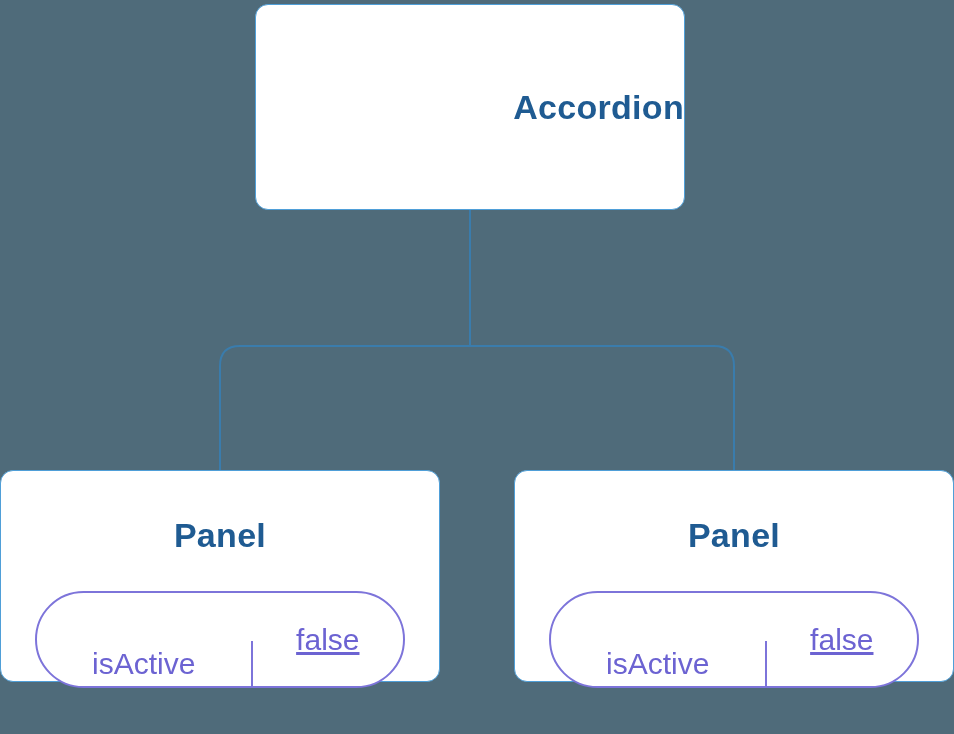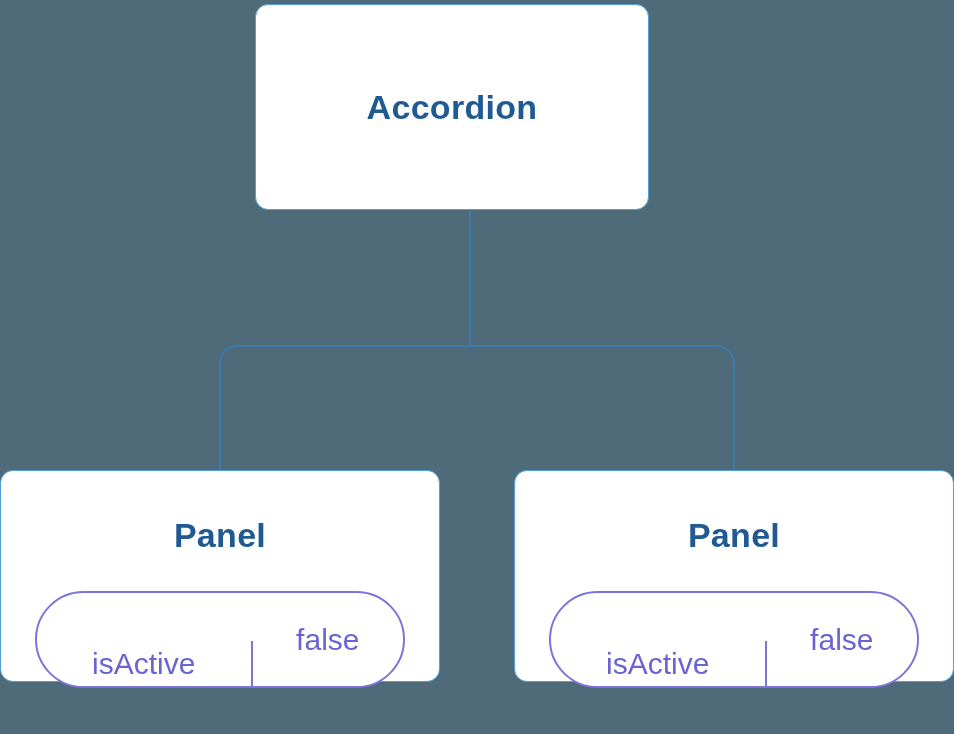--- a/index.html
+++ b/index.html
@@ -22,24 +22,24 @@
     width: 954px; height: 734px;
   }
   .node {
     position: absolute;
     background: var(--node-bg, #ffffff);
     border: 1.5px solid var(--node-border, #4f9fd8);
     border-radius: 13px;
   }
   .root-node {
     left: 255px; top: 4px;
-    width: 394px; height: 206px;
+    width: 430px; height: 206px;
     display: flex;
     align-items: center;
-    justify-content: center;
+    justify-content: flex-end;
   }
   .node-label {
     font-size: 34px;
     font-weight: 600;
     color: var(--node-text, #1f5b92);
     letter-spacing: 0.3px;
   }
   .panel-node {
     top: 470px;
     width: 440px; height: 212px;
@@ -68,21 +68,21 @@
     align-items: center;
     justify-content: center;
     font-size: 30px;
     color: var(--pill-text, #6c63d2);
   }
   .pill-key {
     flex: 1.42;
     border-right: 2px solid var(--pill-border, #7d74da);
     margin-top: 48px;
   }
-  .pill-value { flex: 1; }
+  .pill-value { flex: 1; text-decoration: underline; }
 </style>
 </head>
 <body>
 
 <div class="canvas">
 
   <svg class="connectors" viewBox="0 0 954 734" fill="none" aria-hidden="true">
     <path d="M470 210 L470 347" stroke-width="2" fill="none" stroke="#3a7cac"></path>
     <path d="M220 470 L220 366 Q220 346 240 346 L714 346 Q734 346 734 366 L734 470" stroke-width="2" fill="none" stroke="#3a7cac"></path>
   </svg>

